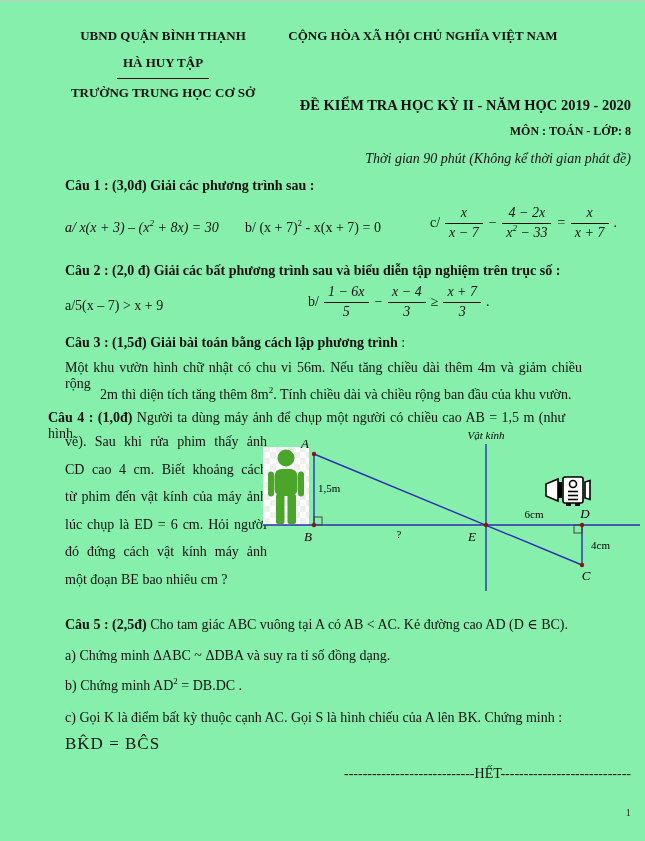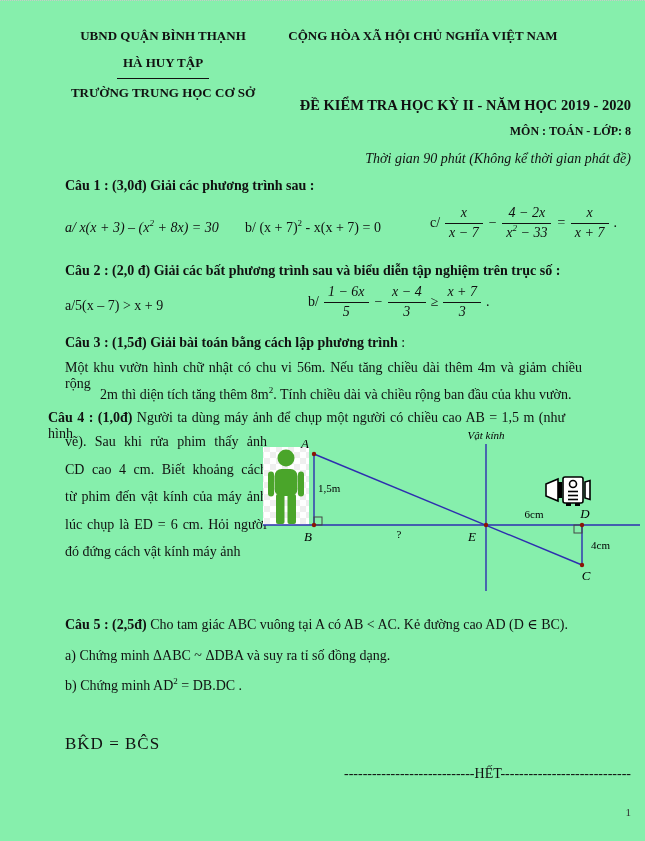--- a/index.html
+++ b/index.html
@@ -98,20 +98,21 @@
   <div class="abs jst" style="left:65px; top:360px; width:517px;">Một khu vườn hình chữ nhật có chu vi 56m. Nếu tăng chiều dài thêm 4m và giảm chiều rộng</div>
   <div class="abs" style="left:79px; top:387px;margin-left:21px;"><span>2m thì diện tích tăng thêm 8m</span><sup class="s2">2</sup><span>. Tính chiều dài và chiều rộng ban đầu của khu vườn.</span></div>
 
   <div class="abs jst" style="left:48px; top:410px; width:517px;"><span class="b">Câu 4 : (1,0đ)</span><span> Người ta dùng máy ảnh để chụp một người có chiều  cao AB = 1,5 m (như hình</span></div>
   <div class="abs col4" style="left:65px; top:428px;">
     <div>vẽ). Sau khi rửa phim thấy ảnh</div>
     <div>CD cao 4 cm. Biết khoảng cách</div>
     <div>từ phim đến vật kính của máy ảnh</div>
     <div>lúc chụp là ED = 6 cm. Hỏi người</div>
     <div>đó đứng cách vật kính máy ảnh</div>
+    <div>một đoạn BE bao nhiêu cm ?</div>
   </div>
 
   <svg class="abs" style="left:258px; top:428px;" width="387" height="170" viewBox="0 0 387 170">
     <defs>
       <pattern id="checker" width="12" height="12" patternUnits="userSpaceOnUse">
         <rect width="12" height="12" fill="#ffffff"></rect>
         <rect width="6" height="6" fill="#efefef"></rect>
         <rect x="6" y="6" width="6" height="6" fill="#efefef"></rect>
       </pattern>
     </defs>
@@ -162,17 +163,18 @@
     <text x="328" y="152" text-anchor="middle" font-size="13" font-style="italic">C</text>
     <text x="60" y="64" font-size="11">1,5m</text>
     <text x="141" y="110" text-anchor="middle" font-size="11">?</text>
     <text x="276" y="90" text-anchor="middle" font-size="11">6cm</text>
     <text x="333" y="121" font-size="11">4cm</text>
   </svg>
 
   <div class="abs" style="left:65px; top:616px;"><span class="b">Câu 5 : (2,5đ)</span><span> Cho tam giác ABC vuông tại A có AB &lt; AC. Kẻ đường cao AD (D ∈ BC).</span></div>
   <div class="abs" style="left:65px; top:648px;">a) Chứng minh ΔABC ~ ΔDBA và suy ra tỉ số đồng dạng.</div>
   <div class="abs" style="left:65px; top:678px;"><span>b) Chứng minh AD</span><sup class="s2">2</sup><span> = DB.DC .</span></div>
+  <div class="abs" style="left:65px; top:710px;">c) Gọi K là điểm bất kỳ thuộc cạnh AC. Gọi S là hình chiếu của A lên BK. Chứng minh :</div>
   <div class="abs angle-eq" style="left:65px; top:734px;">BK̂D = BĈS</div>
 
   <div class="abs ctr het" style="top:766px;padding-left:34px;">----------------------------HẾT----------------------------</div>
   <div class="abs ctr pagenum" style="top:806px;">1</div>
 </div>
 
 </body></html>

